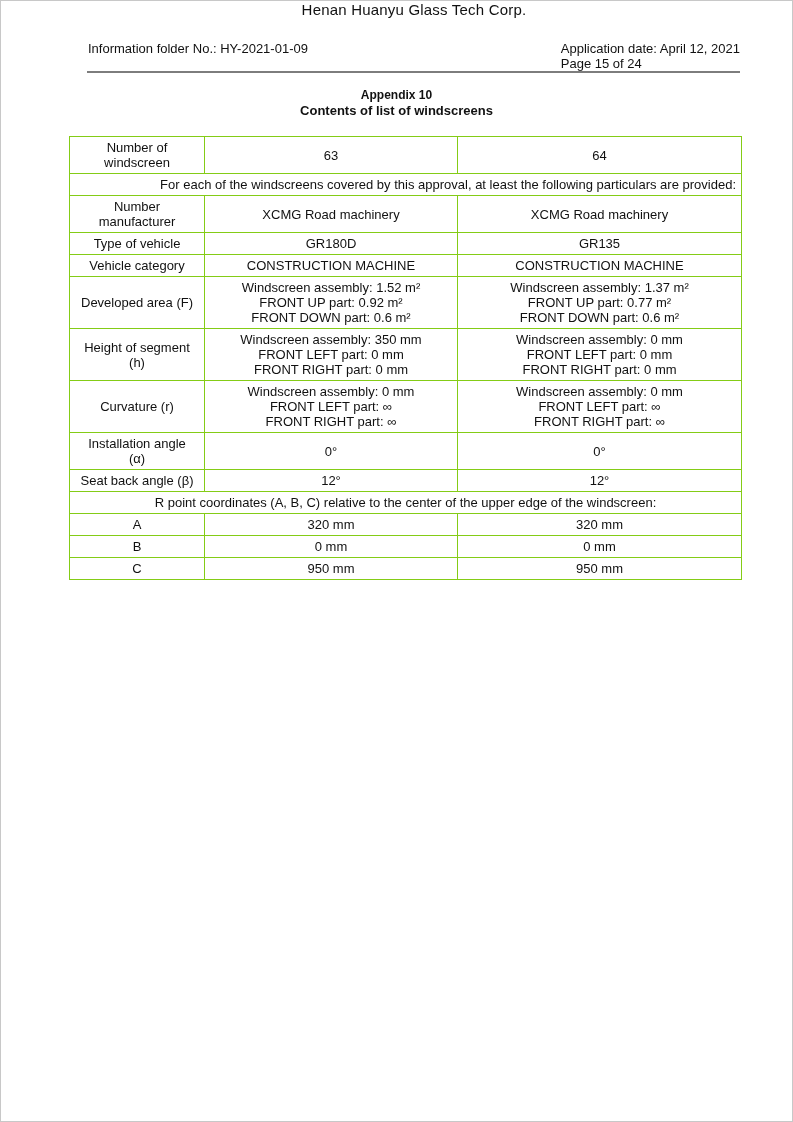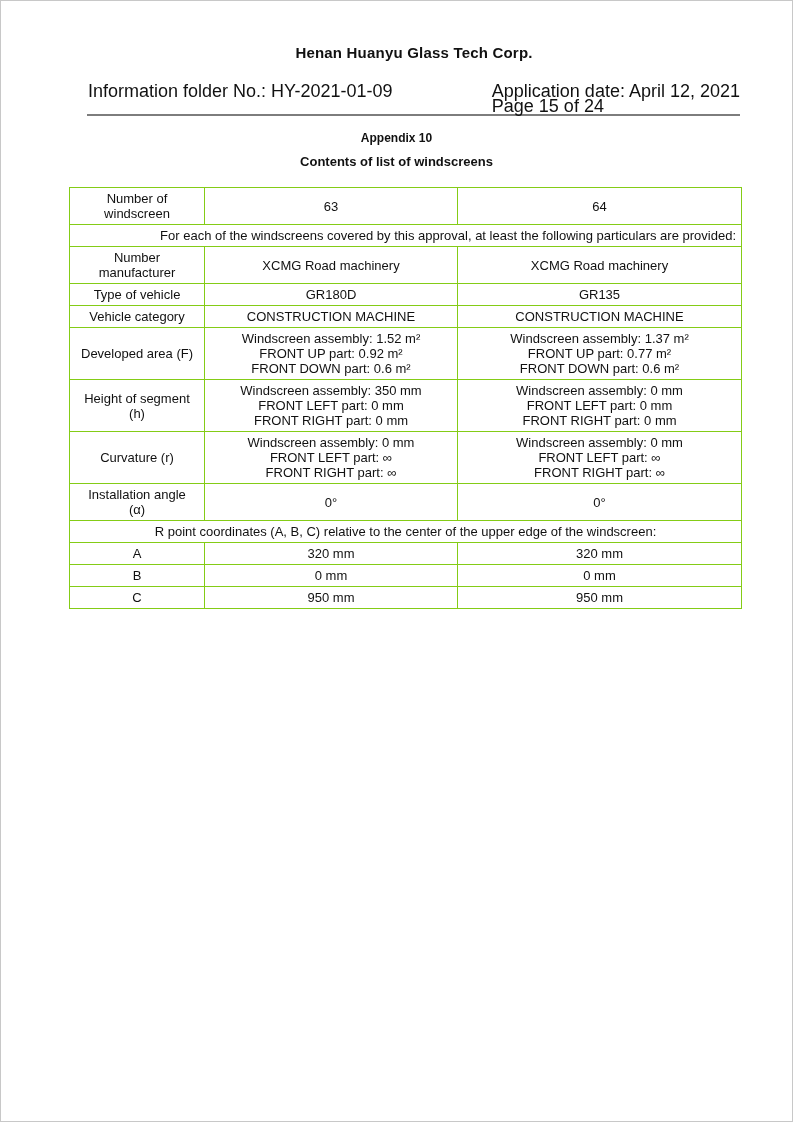--- a/index.html
+++ b/index.html
@@ -10,50 +10,48 @@
     position: relative;
     font-family: "Liberation Sans", "DejaVu Sans", sans-serif;
     color: #111111;
     border: 1px solid #c8c8c8;
     overflow: hidden;
   }
   .header-block {
     margin: 0 52px 0 87px;
   }
   .company-title {
-    padding-top: 43px;
     text-align: center;
     font-size: 15px;
-    font-weight: bold;
+    font-weight: normal;
     line-height: 18px;
     letter-spacing: 0.2px;
   }
   .info-row {
     margin-top: 22px;
     display: flex;
     justify-content: space-between;
     align-items: flex-start;
-    font-size: 18px;
+    font-size: 13px;
     line-height: 15px;
   }
   .info-right { text-align: left; }
   .header-rule {
     margin: 0 52px 0 86px;
     border-bottom: 2px solid #7d7d7d;
     margin-top: 0px;
   }
   .appendix-title {
     margin-top: 14px;
     text-align: center;
     font-size: 12px;
     font-weight: bold;
     line-height: 16px;
   }
   .doc-subtitle {
-    margin-top: 8px;
     text-align: center;
     font-size: 13px;
     font-weight: bold;
     line-height: 16px;
   }
   table.main-table {
     margin-left: 68px;
     margin-top: 17px;
     width: 672px;
     border-collapse: collapse;
@@ -199,20 +197,31 @@
           <div>(α)</div>
         </td>
         <td class="value-cell">
           <div>0°</div>
         </td>
         <td class="value-cell">
           <div>0°</div>
         </td>
       </tr>
       <tr>
+        <td class="label-cell">
+          <div>Seat back angle (β)</div>
+        </td>
+        <td class="value-cell">
+          <div>12°</div>
+        </td>
+        <td class="value-cell">
+          <div>12°</div>
+        </td>
+      </tr>
+      <tr>
         <td colspan="3" class="span-cell align-center">R point coordinates (A, B, C) relative to the center of the upper edge of the windscreen:</td>
       </tr>
       <tr>
         <td class="label-cell">
           <div>A</div>
         </td>
         <td class="value-cell">
           <div>320 mm</div>
         </td>
         <td class="value-cell">

